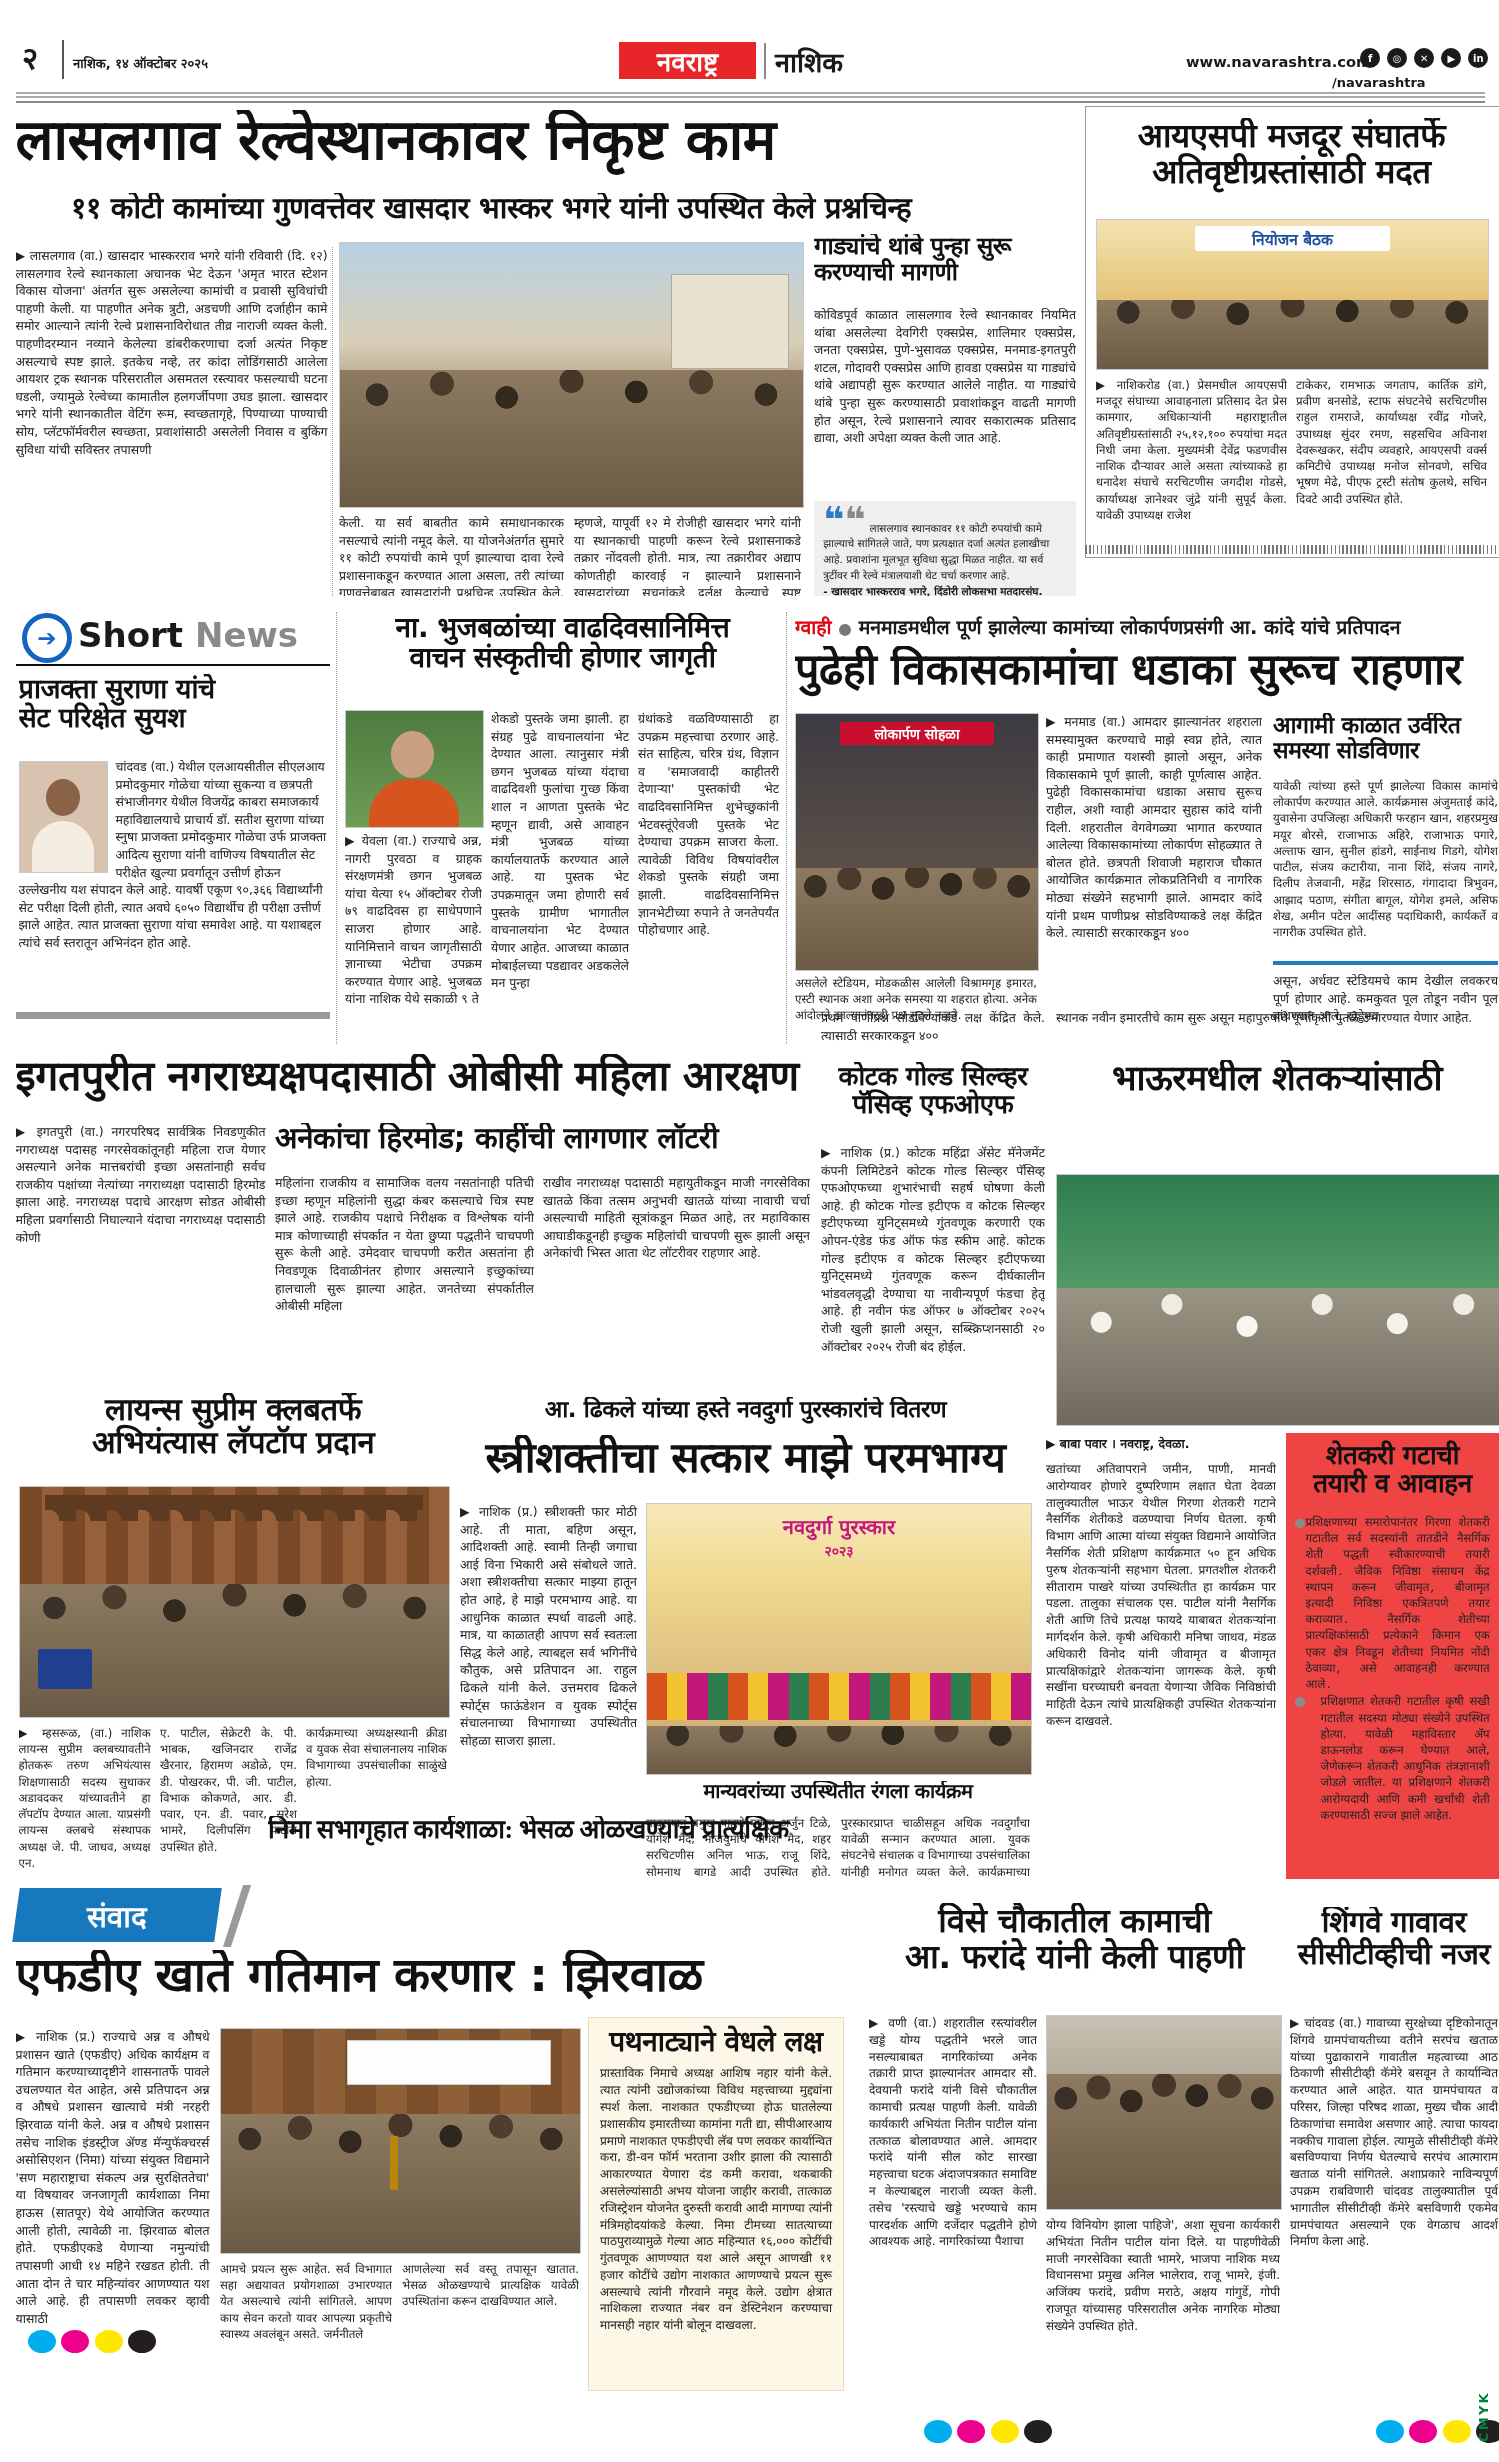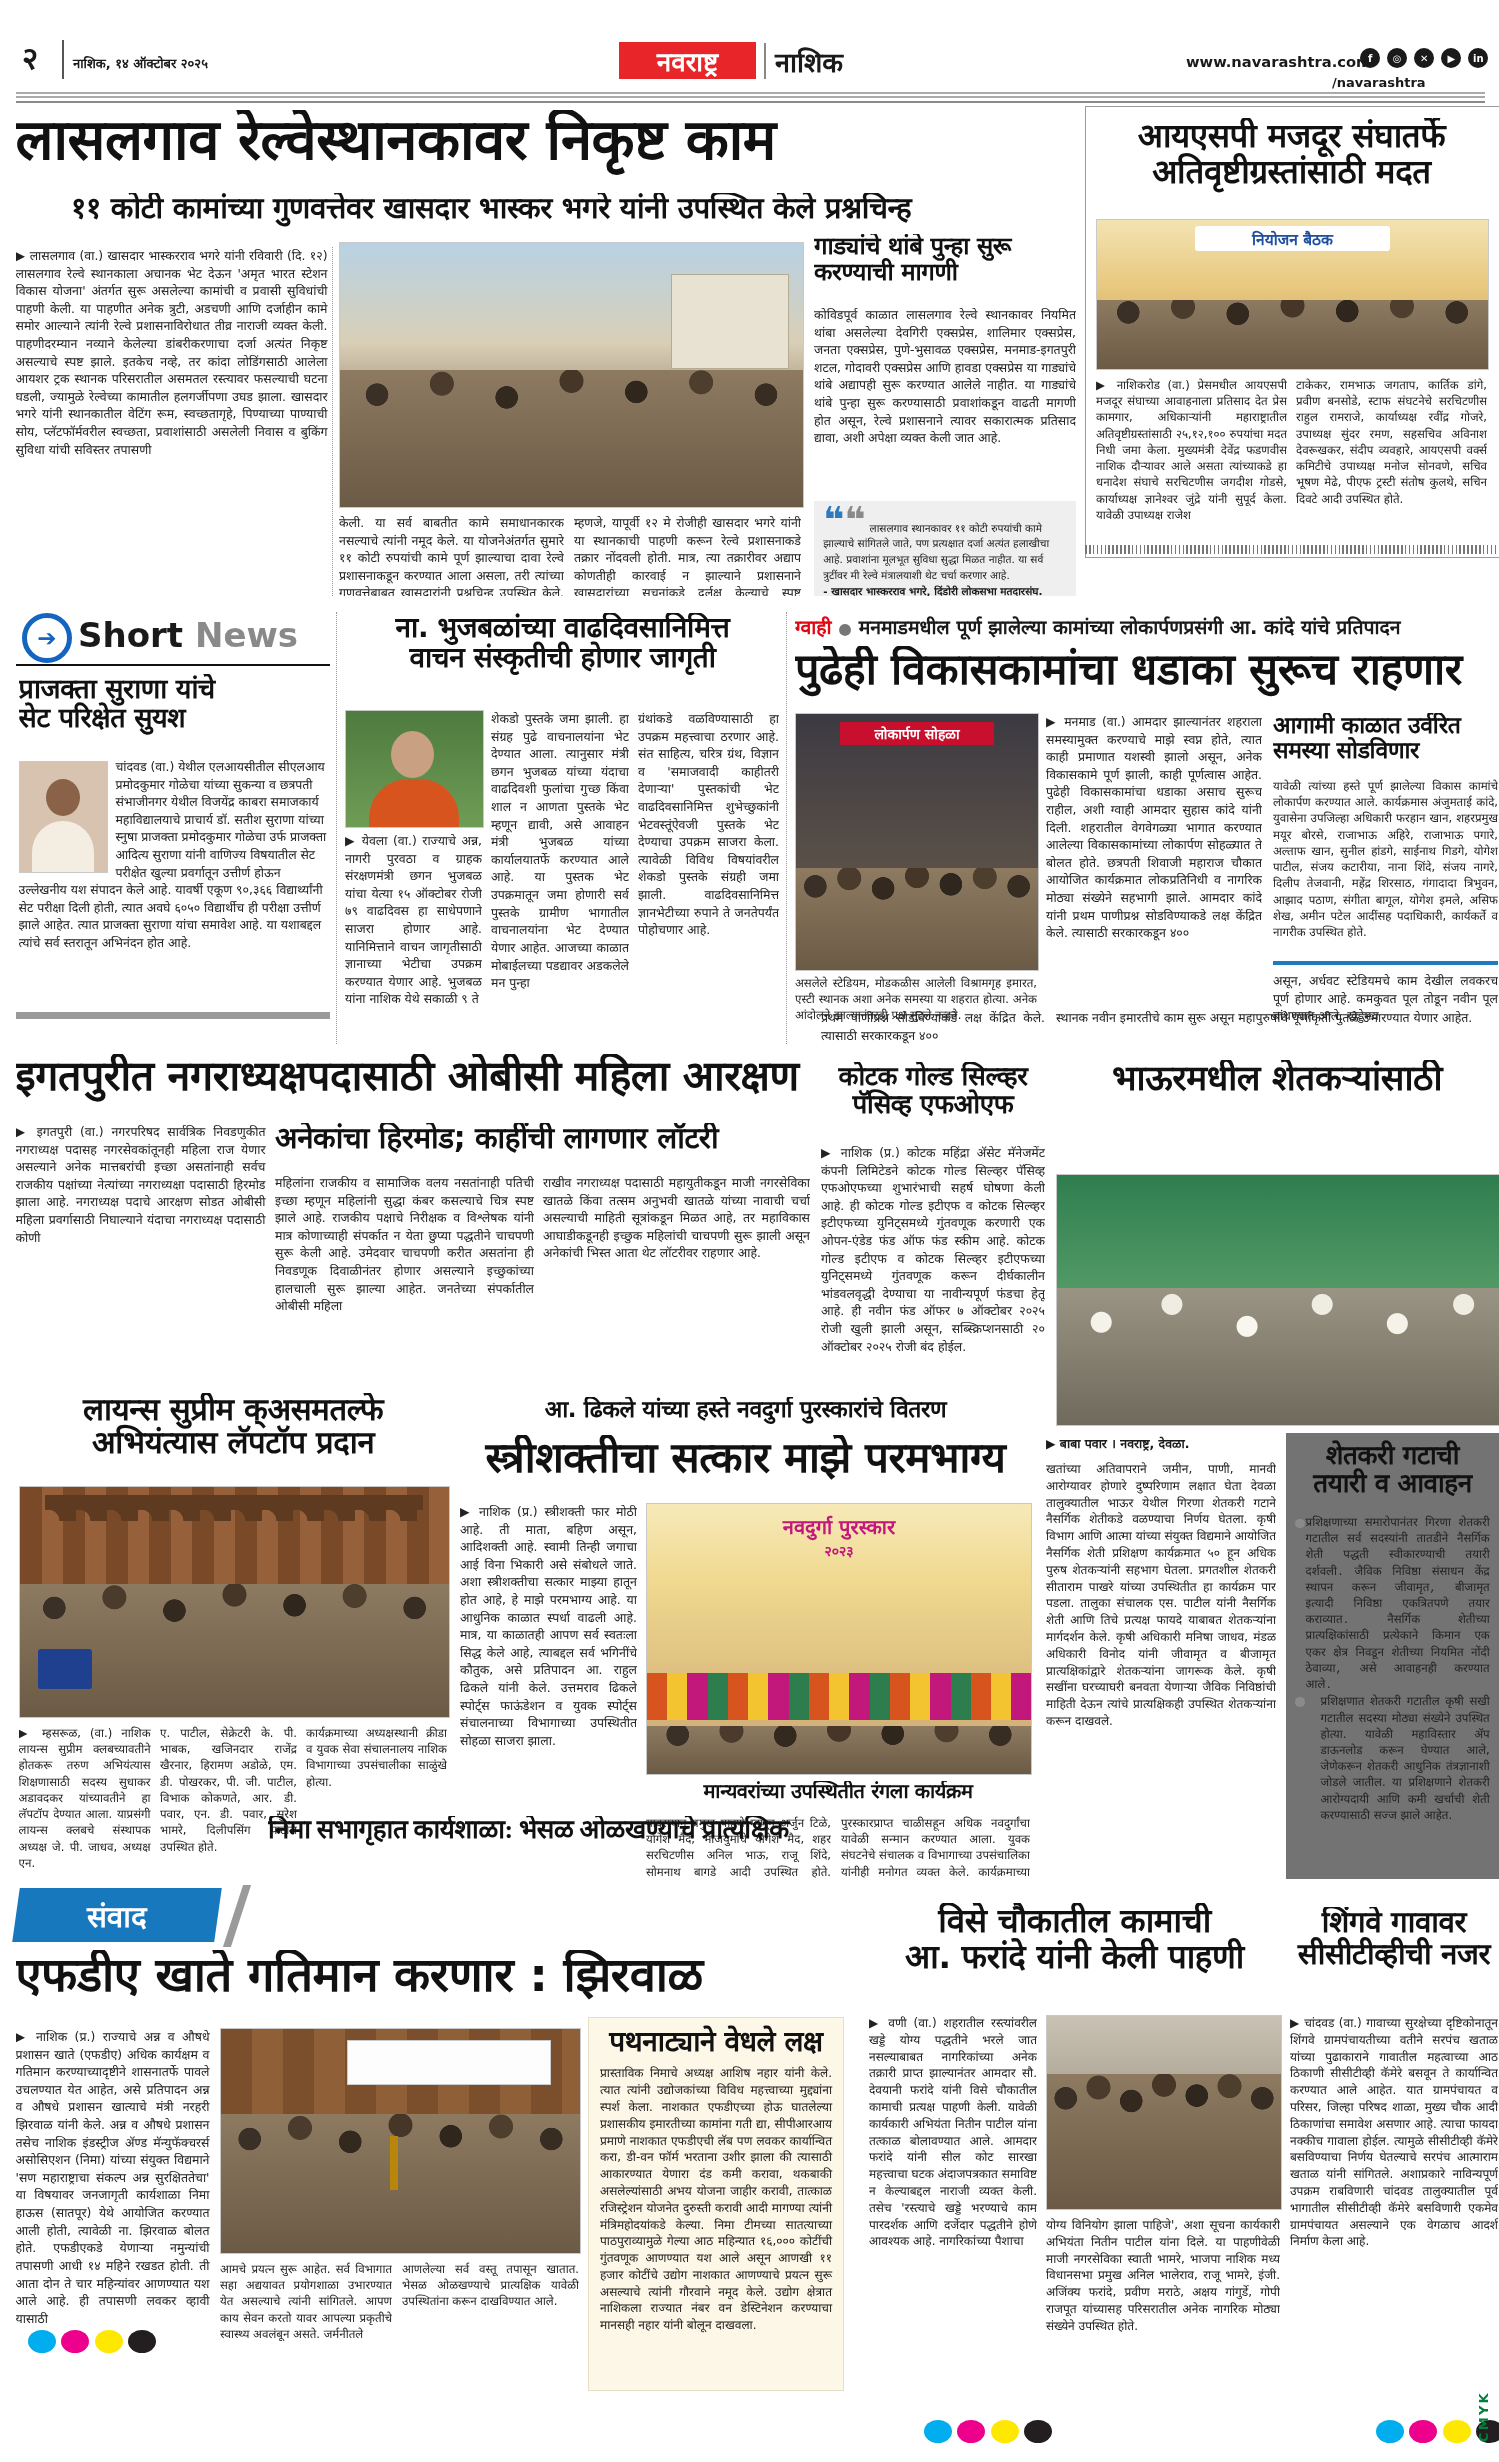--- a/index.html
+++ b/index.html
@@ -12,21 +12,21 @@
   .ov{overflow:hidden;}
   .body-txt{font-size:12.4px;line-height:1.42;color:#222;}
   .small-txt{font-size:11.6px;line-height:1.4;color:#222;}
   .headline{color:#111;font-weight:bold;line-height:1.08;letter-spacing:-0.4px;}
   .rule{background:#a9a9a9;}
   .dotted-v{border-left:1.6px dotted #999;}
   .photo{position:absolute;overflow:hidden;border:0.8px solid #c9c9c9;}
   .banner{position:absolute;left:0;right:0;text-align:center;font-weight:bold;}
   .quote-box{background:#efefef;padding:7.8px 9.3px;}
   .qmark{font-size:36px;line-height:0.6;font-weight:bold;}
-  .gray-box{background:#737373;}
+  .gray-box{background:#ef4444;}
   .beige-box{background:#fcf7e6;border:0.8px solid #e7dfc5;}
   .cmyk{position:absolute;display:flex;gap:5.4px;}
   .cmyk span{width:28px;height:23px;border-radius:50%;display:block;}
   .dot-c{background:#00adee;} .dot-m{background:#ec008c;}
   .dot-y{background:#ffe800;} .dot-k{background:#231f20;}
   .soc{width:20px;height:20px;border-radius:50%;background:#1a1a1a;color:#fff;
        display:inline-flex;align-items:center;justify-content:center;
        font-size:10px;font-weight:bold;margin-left:3.1px;}
   .crowd-band{position:absolute;left:0;right:0;bottom:0;height:52%;
       background:
@@ -183,21 +183,21 @@
            radial-gradient(circle at 10% 25%, #f5f2ea 0 10px, transparent 11px),
            radial-gradient(circle at 26% 12%, #efece2 0 10px, transparent 11px),
            radial-gradient(circle at 43% 28%, #f8f6ef 0 10px, transparent 11px),
            radial-gradient(circle at 60% 12%, #efece2 0 10px, transparent 11px),
            radial-gradient(circle at 77% 26%, #f5f2ea 0 10px, transparent 11px),
            radial-gradient(circle at 92% 12%, #efece2 0 10px, transparent 11px),
            linear-gradient(180deg,#9a9484 0,#6f6a5c 100%);"></div>
   </div>
 
   <div class="abs headline c ov" style="left:18.6px;top:1393px;width:429px;height:85px;font-size:31px;">
-    <div>लायन्स सुप्रीम क्असमतल्फे</div>
+    <div>लायन्स सुप्रीम क्लबतर्फे</div>
     <div>अभियंत्यास लॅपटॉप प्रदान</div>
   </div>
   <div class="photo" style="left:18.6px;top:1486px;width:429px;height:230px;background:repeating-linear-gradient(90deg,#7a4a28 0 22px,#95603a 22px 43px);">
     <div style="position:absolute;left:6%;top:7.8px;width:88%;height:26px;background:radial-gradient(circle at 10% 100%, transparent 11px, #5e3a20 11.6px) 0 0/31px 26px repeat-x;"></div>
     <div class="crowd-band" style="height:58%;"></div>
     <div style="position:absolute;left:18.6px;bottom:28px;width:54px;height:40px;background:#1f3f8f;border-radius:3.1px;"></div>
   </div>
   <div class="abs small-txt j ov" style="left:18.6px;top:1725px;width:132px;height:154px;">▶ म्हसरूळ, (वा.) नाशिक लायन्स सुप्रीम क्लबच्यावतीने होतकरू तरुण अभियंत्यास शिक्षणासाठी सदस्य सुधाकर अडावदकर यांच्यावतीने हा लॅपटॉप देण्यात आला. याप्रसंगी लायन्स क्लबचे संस्थापक अध्यक्ष जे. पी. जाधव, अध्यक्ष एन.</div>
   <div class="abs small-txt j ov" style="left:160px;top:1725px;width:137px;height:154px;">ए. पाटील, सेक्रेटरी के. पी. भाबक, खजिनदार राजेंद्र खैरनार, हिरामण अडोळे, एम. डी. पोखरकर, पी. जी. पाटील, विभाक कोकणते, आर. डी. पवार, एन. डी. पवार, सुरेश भामरे, दिलीपसिंग पाटील उपस्थित होते.</div>
   <div class="abs small-txt j ov" style="left:306px;top:1725px;width:141px;height:154px;">कार्यक्रमाच्या अध्यक्षस्थानी क्रीडा व युवक सेवा संचालनालय नाशिक विभागाच्या उपसंचालीका साळुंखे होत्या.</div>

